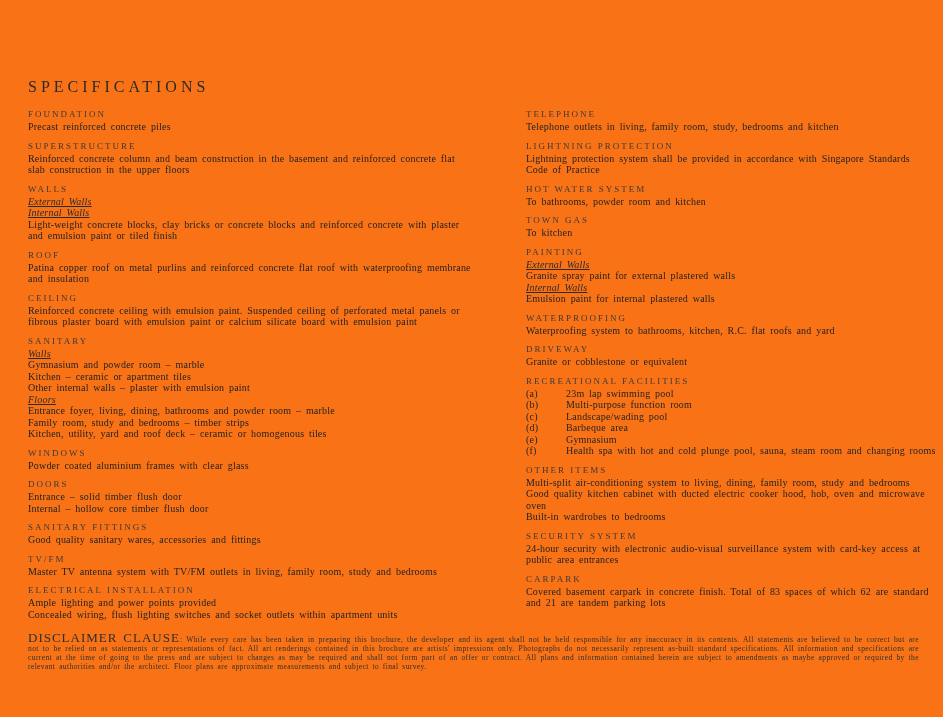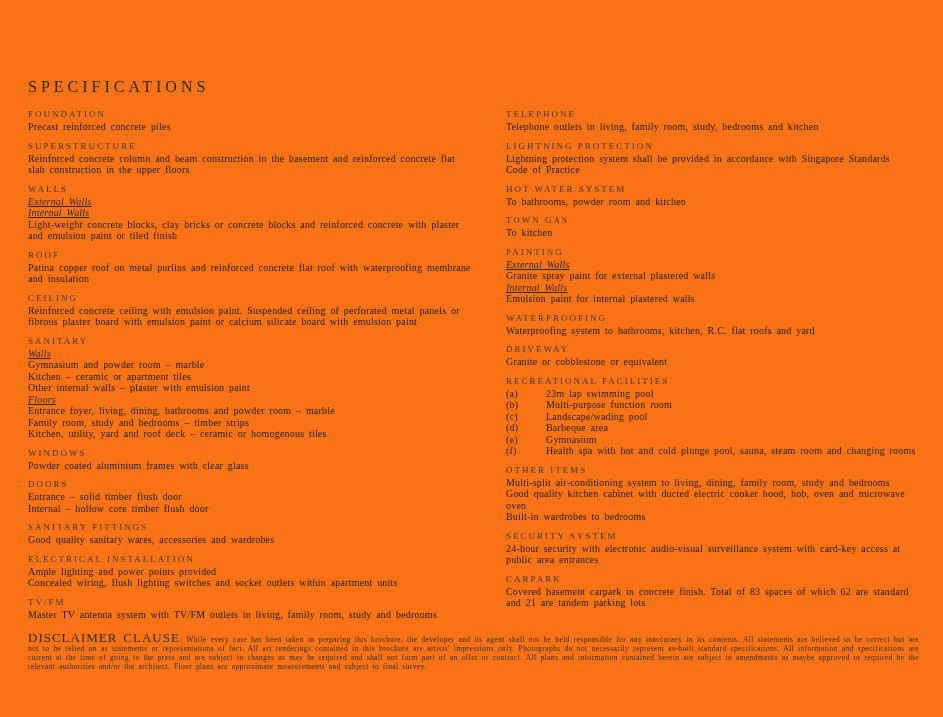--- a/index.html
+++ b/index.html
@@ -20,21 +20,21 @@
   }
   .page-title {
     font-size: 16px;
     font-weight: 400;
     letter-spacing: 4px;
     margin: 0 0 12px 0;
     color: #2a2a2a;
   }
   .columns {
     display: flex;
-    gap: 12px;
+    gap: 32px;
   }
   .col {
     box-sizing: border-box;
   }
   .col-left  { width: 448px; flex: none; }
   .col-right { width: 428px; flex: none; padding-left: 18px; }
   .spec-section { margin-bottom: 7px; }
   .section-heading {
     font-size: 9px;
     font-weight: 400;
@@ -133,30 +133,30 @@
           <h3 class="section-heading">WINDOWS</h3>
           <p class="spec-paragraph">Powder coated aluminium frames with clear glass</p>
         </div>
         <div class="spec-section">
           <h3 class="section-heading">DOORS</h3>
           <p class="spec-paragraph">Entrance – solid timber flush door</p>
           <p class="spec-paragraph">Internal – hollow core timber flush door</p>
         </div>
         <div class="spec-section">
           <h3 class="section-heading">SANITARY FITTINGS</h3>
-          <p class="spec-paragraph">Good quality sanitary wares, accessories and wardrobes</p>
+          <p class="spec-paragraph">Good quality sanitary wares, accessories and fittings</p>
+        </div>
+        <div class="spec-section">
+          <h3 class="section-heading">TV/FM</h3>
+          <p class="spec-paragraph">Master TV antenna system with TV/FM outlets in living, family room, study and bedrooms</p>
         </div>
         <div class="spec-section">
           <h3 class="section-heading">ELECTRICAL INSTALLATION</h3>
           <p class="spec-paragraph">Ample lighting and power points provided</p>
           <p class="spec-paragraph">Concealed wiring, flush lighting switches and socket outlets within apartment units</p>
-        </div>
-        <div class="spec-section">
-          <h3 class="section-heading">TV/FM</h3>
-          <p class="spec-paragraph">Master TV antenna system with TV/FM outlets in living, family room, study and bedrooms</p>
         </div>
       </div>
     <div class="col col-right">
         <div class="spec-section">
           <h3 class="section-heading">TELEPHONE</h3>
           <p class="spec-paragraph">Telephone outlets in living, family room, study, bedrooms and kitchen</p>
         </div>
         <div class="spec-section">
           <h3 class="section-heading">LIGHTNING PROTECTION</h3>
           <p class="spec-paragraph">Lightning protection system shall be provided in accordance with Singapore Standards Code of Practice</p>

